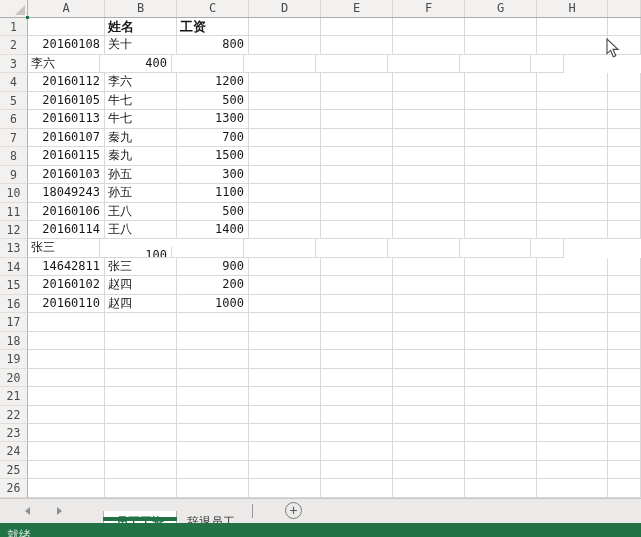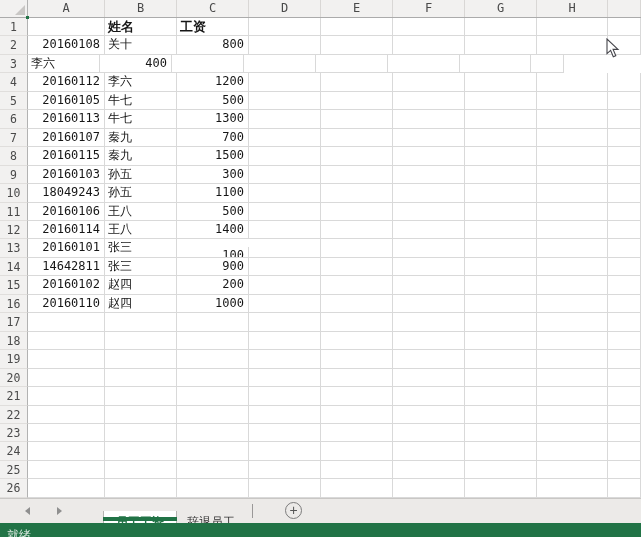--- a/index.html
+++ b/index.html
@@ -251,21 +251,20 @@
         <div class="cell num" style="flex: 0 0 72px;">1400</div>
         <div class="cell" style="flex: 0 0 72px;"></div>
         <div class="cell" style="flex: 0 0 72px;"></div>
         <div class="cell" style="flex: 0 0 72px;"></div>
         <div class="cell" style="flex: 0 0 72px;"></div>
         <div class="cell" style="flex: 0 0 71px;"></div>
         <div class="cell" style="flex: 0 0 33px;"></div>
       </div>
       <div class="grid-row">
         <div class="row-hdr">13</div>
-        <div class="cell num" style="flex: 0 0 77px;">20160101</div>
         <div class="cell txt" style="flex: 0 0 72px;">张三</div>
         <div class="cell num" style="flex: 0 0 72px; margin-top: 8px;">100</div>
         <div class="cell" style="flex: 0 0 72px;"></div>
         <div class="cell" style="flex: 0 0 72px;"></div>
         <div class="cell" style="flex: 0 0 72px;"></div>
         <div class="cell" style="flex: 0 0 72px;"></div>
         <div class="cell" style="flex: 0 0 71px;"></div>
         <div class="cell" style="flex: 0 0 33px;"></div>
       </div>
       <div class="grid-row">

